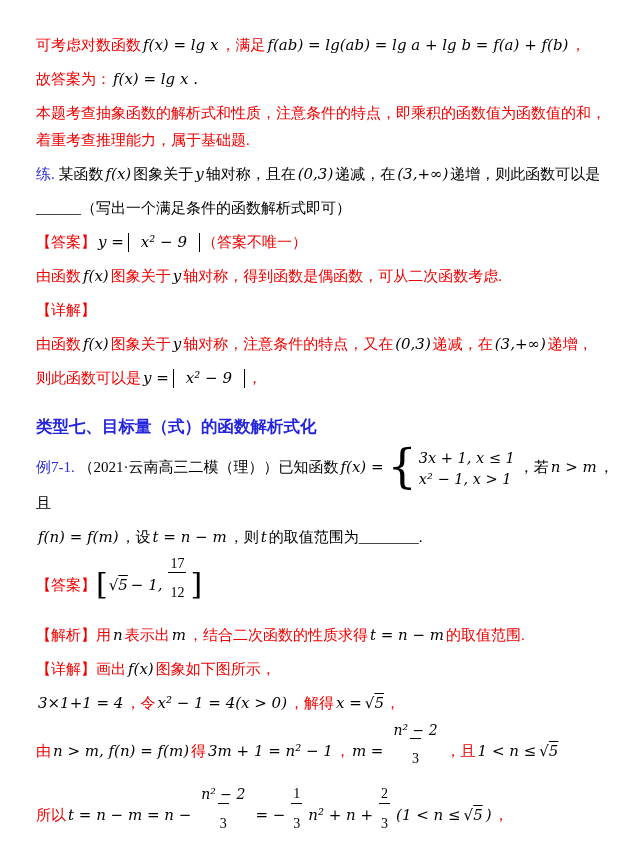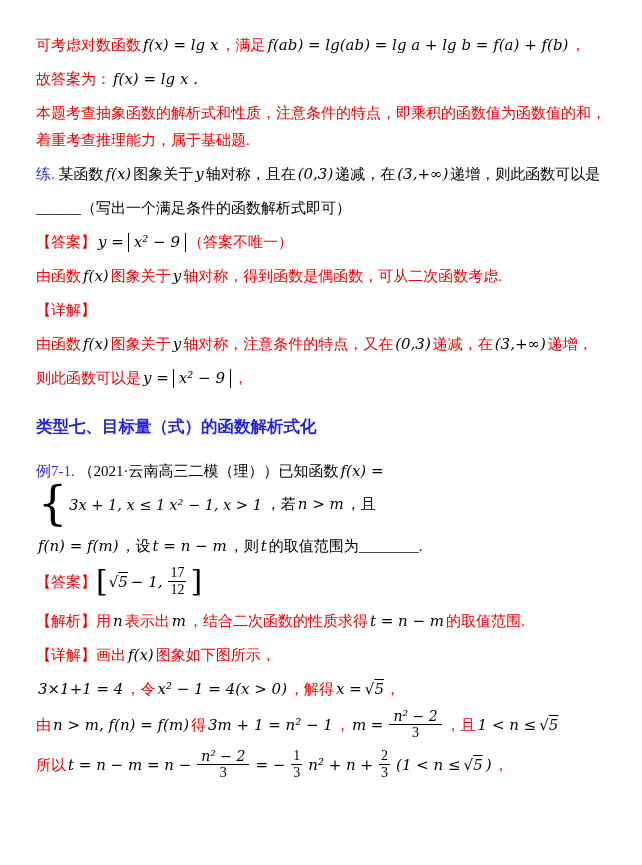--- a/index.html
+++ b/index.html
@@ -24,58 +24,59 @@
     font-family: "DejaVu Serif", serif;
     font-style: italic;
     margin: 0 2px;
     white-space: nowrap;
   }
   .heading {
     color: #2525dd;
     font-weight: bold;
     font-size: 16.5px;
     font-family: "Liberation Sans", sans-serif;
-    margin: 22px 0 20px 0;
+    margin: 22px 0 10px 0;
     line-height: 24px;
   }
   
   .abs {
     display: inline-block;
     border-left: 1.5px solid #000;
     border-right: 1.5px solid #000;
-    padding: 1px 3px;
+    padding: 1px 10px;
     margin: 0 2px;
     line-height: 1.1;
   }
   
   .frac {
     display: inline-flex;
     flex-direction: column;
     vertical-align: middle;
     text-align: center;
     line-height: 1.15;
     margin: 0 4px;
     font-size: 14px;
     position: relative;
     top: -2px;
+    align-items: center;
   }
-  .frac .den { border-top: 1.2px solid #000; padding: 0 2px; }
+  .frac .den { border-top: 1.2px solid #000; padding: 12px 2px; }
   .frac .num { padding: 0 2px; }
   
   .sq { white-space: nowrap; font-family: "DejaVu Serif", serif; margin: 0 1px; }
   .sq .radsym { font-style: normal; }
   .sq .ov { text-decoration: overline; font-style: italic; }
   
   .pw { display: inline-flex; align-items: center; vertical-align: middle; margin: 0 2px; }
   .pw .brace {
     font-size: 46px; font-weight: 300; line-height: 0.9;
     font-style: normal; font-family: "DejaVu Serif", serif;
     position: relative; top: -2px;
   }
-  .pw .cases { display: inline-flex; flex-direction: row; line-height: 1.45; font-size: 14.5px; }
+  .pw .cases { display: inline-flex; flex-direction: column; line-height: 1.45; font-size: 14.5px; }
   
   .bigb {
     font-size: 30px; font-style: normal;
     font-family: "DejaVu Serif", serif;
     vertical-align: middle; line-height: 0;
     position: relative; top: -3px;
   }
 </style>
 </head>
 <body>

